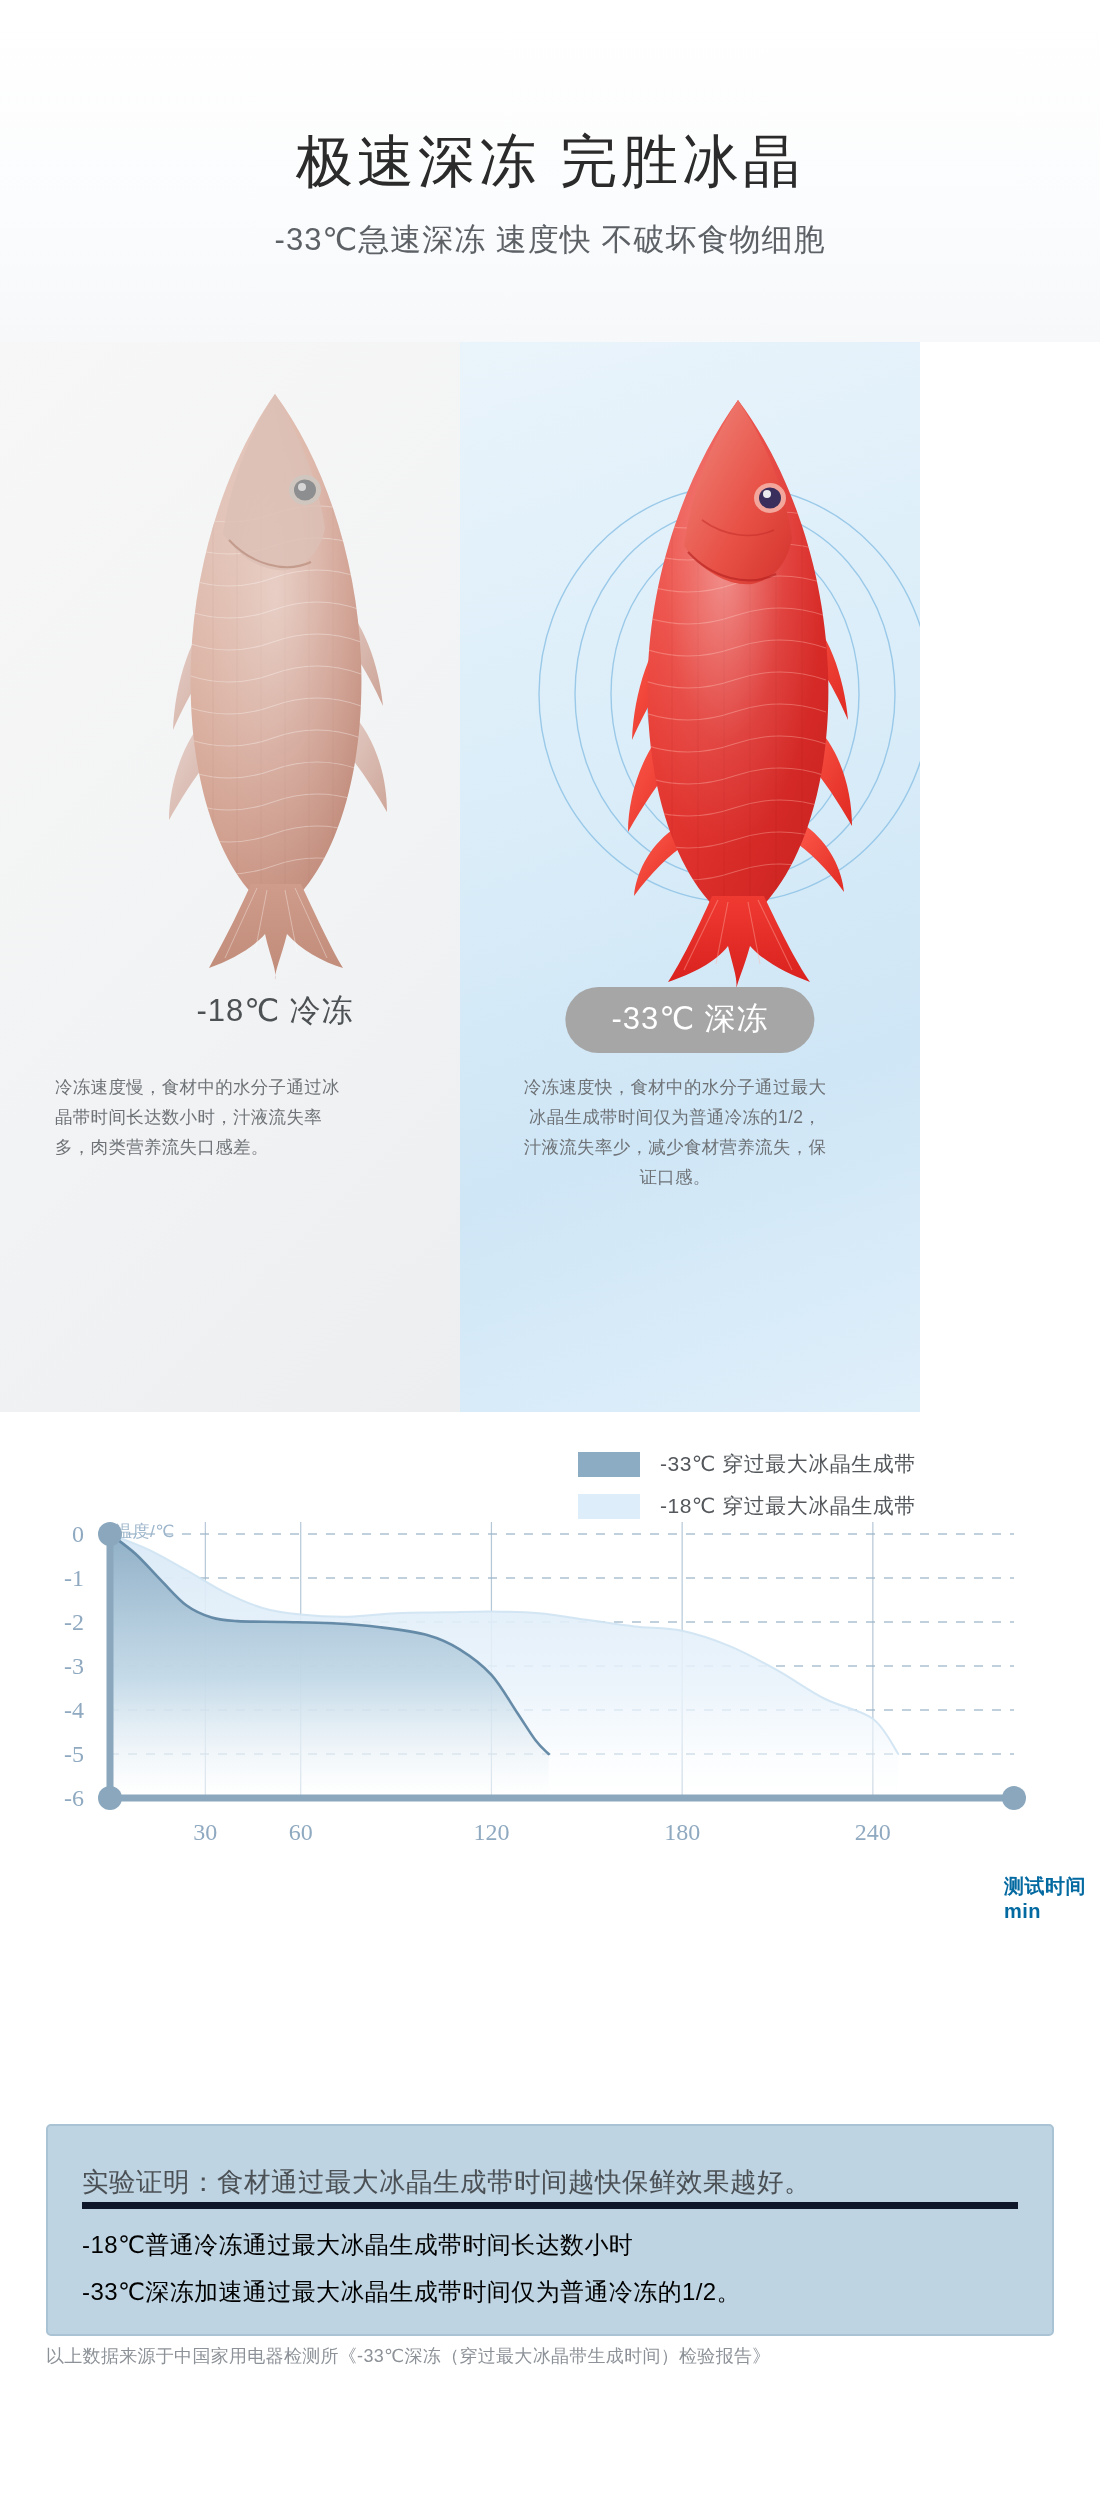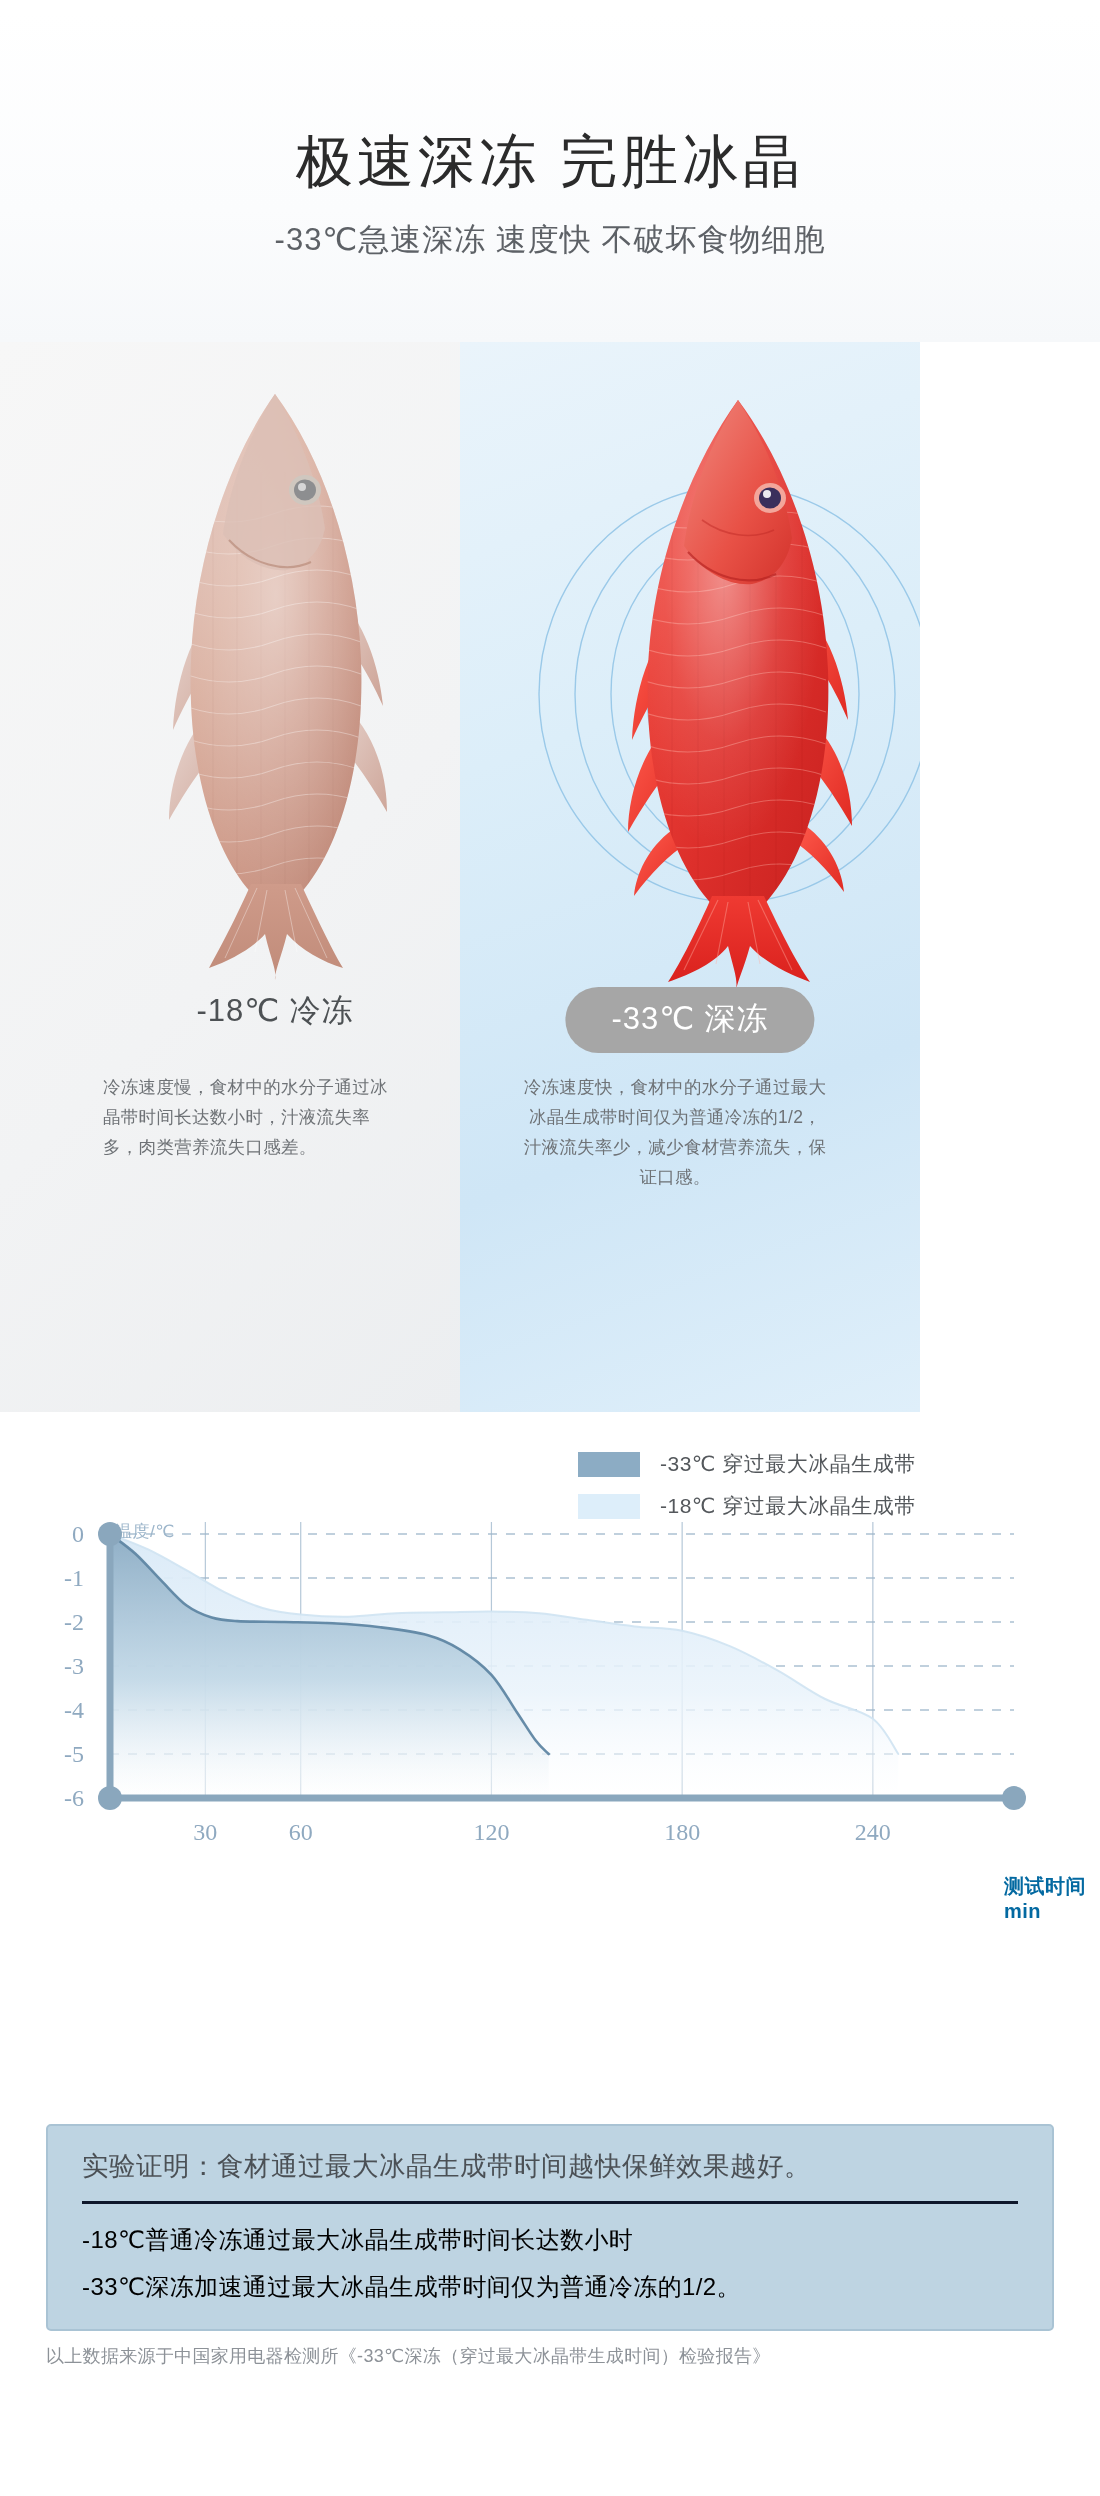--- a/index.html
+++ b/index.html
@@ -104,21 +104,21 @@
 
   .body-text{
     position:absolute;
     top:730px;
     width:300px;
     font-size:17.5px;
     line-height:1.72;
     color:#6e7276;
     letter-spacing:0.3px;
   }
-  .body-left{left:55px;margin-left:48px;}
+  .body-left{left:55px;}
   .body-right{left:60px;width:310px;}
 
   
   .chart-section{
     position:relative;
     width:1100px;
     height:1096px;
     background:#ffffff;
     box-sizing:border-box;
   }
@@ -170,22 +170,23 @@
     box-sizing:border-box;
     background:#bed4e2;
     border:2px solid #a9c3d4;
     border-radius:5px;
     padding:22px 34px 26px 34px;
   }
   .callout-head{
     font-size:26.5px;
     color:#4b5055;
     letter-spacing:0.5px;
-    padding-bottom:17px;
-    border-bottom:3px solid #0f172a;
+    padding-bottom:2px;
+    border-bottom:7px solid #0f172a;
+    margin-top:16px;
   }
   .callout-line{
     font-size:24px;
     color:#000000;
     letter-spacing:0.4px;
     margin-top:15px;
   }
   .callout-line.first{margin-top:20px;}
 
   .footnotes{

